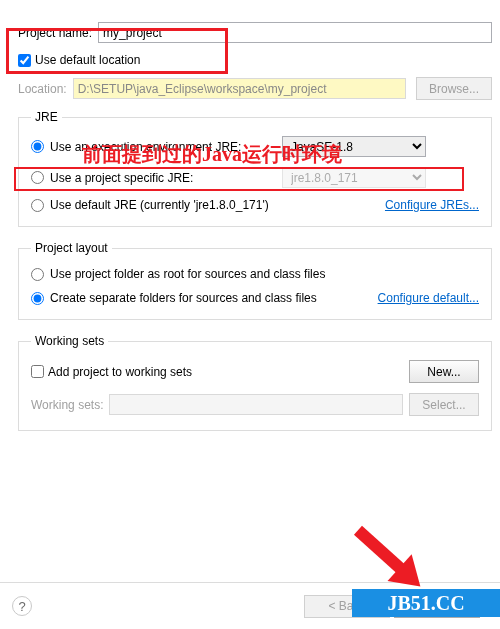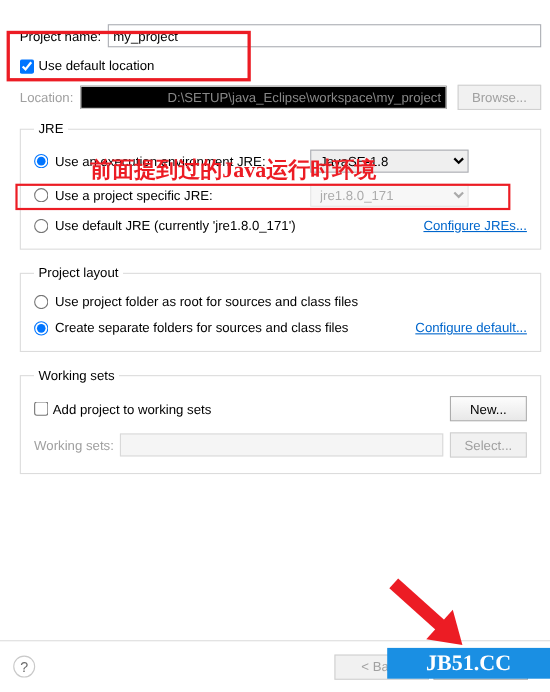--- a/index.html
+++ b/index.html
@@ -1,21 +1,21 @@
 <!DOCTYPE html>
 <html><head>
 <meta charset="utf-8">
 <style>
   * { box-sizing: border-box; margin: 0; padding: 0; }
   body { font-family: "Microsoft YaHei", Tahoma, sans-serif; font-size: 12px; background: #fff; color: #000; width: 500px; height: 629px; position: relative; overflow: hidden; }
   .dialog { padding: 12px 8px 0 18px; }
   .row { display: flex; align-items: center; margin-bottom: 10px; }
   .row.label-input label { margin-right: 6px; }
   .text-input { height: 21px; border: 1px solid #abadb3; padding: 2px 4px; font-family: inherit; font-size: 12px; flex: 1; }
-  .text-input:disabled { background: #000000; color: #888; border-color: #d9d9d9; text-align: right; }
+  .text-input:disabled { background: #fef9c3; color: #888; border-color: #d9d9d9; }
   .checkbox { margin-right: 4px; vertical-align: middle; }
   .button { height: 23px; border: 1px solid #acacac; background: linear-gradient(#fdfdfd,#e8e8e8); padding: 0 12px; font-family: inherit; font-size: 12px; cursor: pointer; }
   .button:disabled { color: #a0a0a0; border-color: #d0d0d0; background: #f1f1f1; text-align: center; }
   fieldset.group { border: 1px solid #dcdcdc; border-radius: 0; padding: 12px 12px 14px 12px; margin-bottom: 14px; position: relative; }
   fieldset.group legend { padding: 0 4px; color: #000; }
   .radio-row { display: flex; align-items: center; margin-bottom: 10px; }
   .radio-row input[type=radio] { margin-right: 6px; }
   .spacer { flex: 1; }
   .sel { height: 21px; border: 1px solid #abadb3; font-family: inherit; font-size: 12px; padding-left: 4px; }
   .sel:disabled { color: #888; border-color: #d9d9d9; background: #f5f5f5; }

